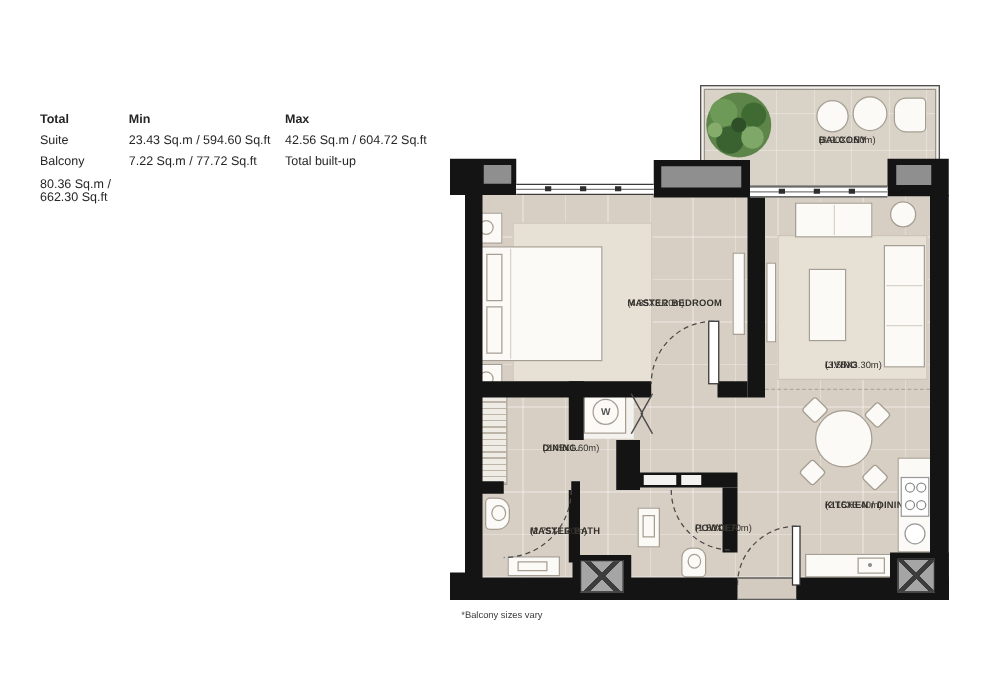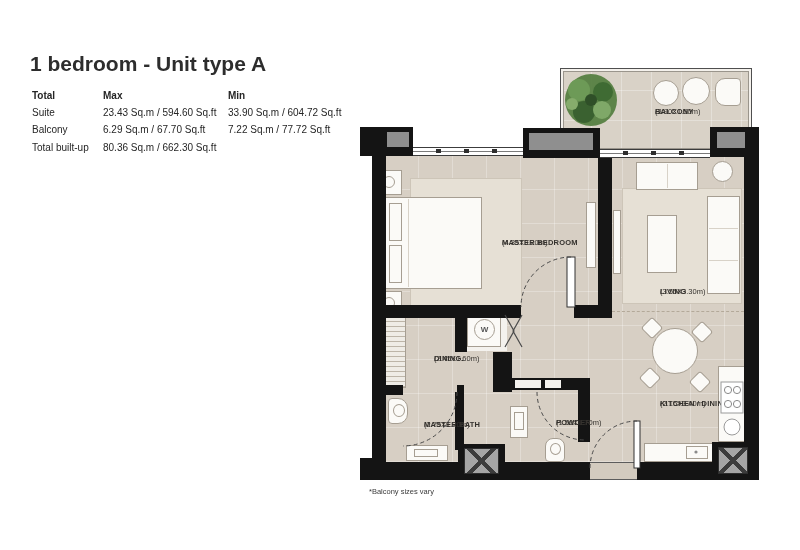--- a/index.html
+++ b/index.html
@@ -67,33 +67,31 @@
 
   svg.linework { left:0; top:0; z-index:9; pointer-events:none; }
 
   .note { position:absolute; left:369px; top:487px; font-size:7.5px; color:#3a3a3a; }
 </style>
 </head>
 <body>
 
 <div class="page">
 
-  <div class="title">1 bedroom - Unit type A</div>
 
   <div class="spec">
     <div class="hd">Total</div>
+    <div class="hd">Min</div>
     <div class="hd">Max</div>
-    <div class="hd">Min</div>
 
     <div>Suite</div>
     <div>23.43 Sq.m / 594.60 Sq.ft</div>
-    <div>33.90 Sq.m / 604.72 Sq.ft</div>
+    <div>42.56 Sq.m / 604.72 Sq.ft</div>
 
     <div>Balcony</div>
-    <div>6.29 Sq.m / 67.70 Sq.ft</div>
     <div>7.22 Sq.m / 77.72 Sq.ft</div>
 
     <div>Total built-up</div>
     <div>80.36 Sq.m / 662.30 Sq.ft</div>
   </div>
 
   <div class="plan">
 
     <div class="balcony"></div>
     <div class="furn round" style="left:293px;top:20px;width:26px;height:26px"></div>

